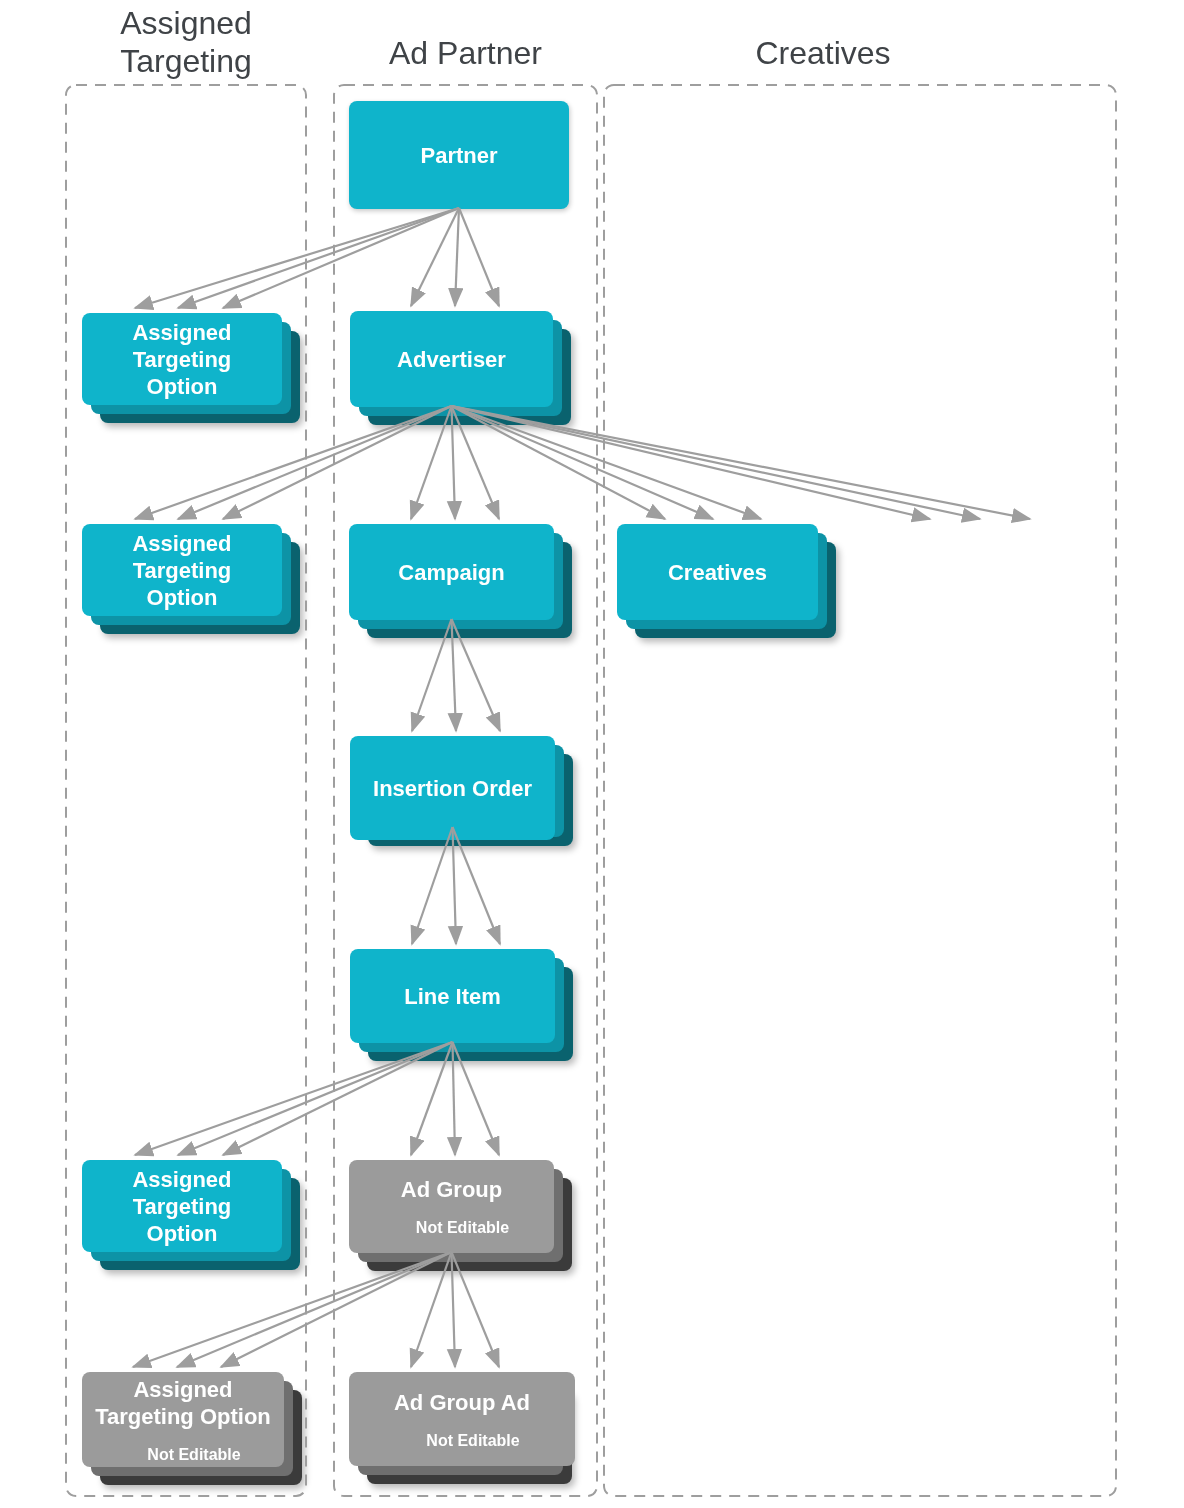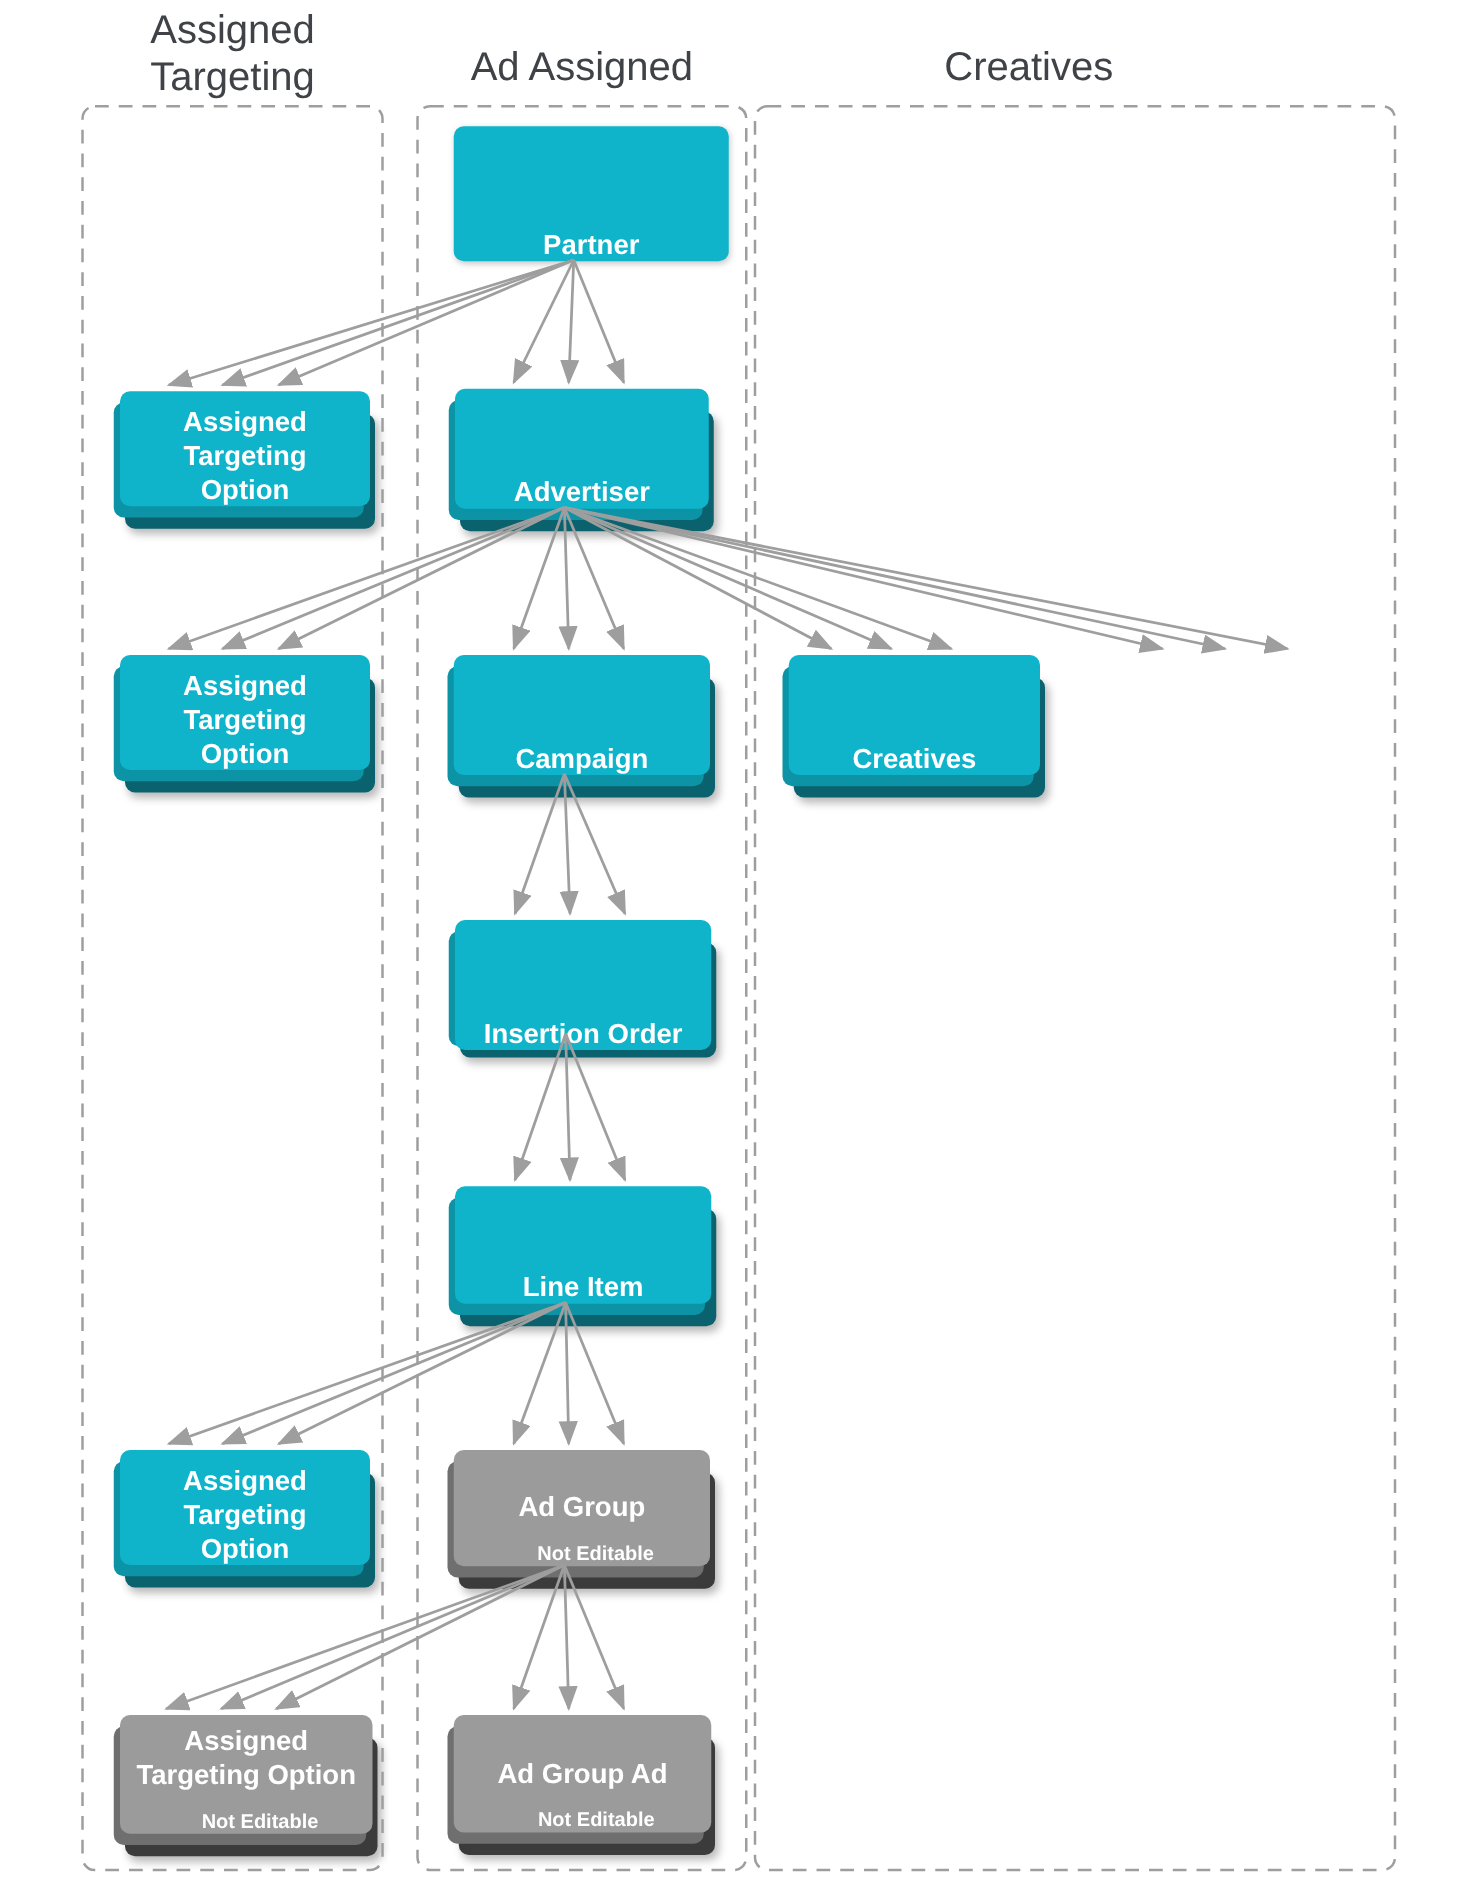--- a/index.html
+++ b/index.html
@@ -12,41 +12,41 @@
     position:absolute;text-align:center;color:var(--title,#3f4347);
     font-size:32px;line-height:38px;font-weight:400;white-space:pre-line;
   }
   .t1{left:65px;width:242px;top:4px;}
   .t2{left:333px;width:265px;top:34px;}
   .t3{left:603px;width:440px;top:34px;}
   #nodes{position:absolute;inset:0;}
   .node{position:absolute;}
   .layer{position:absolute;border-radius:8px;}
   .face{
-    position:absolute;left:14px;top:0;width:100%;height:100%;border-radius:8px;
-    display:flex;flex-direction:column;align-items:center;justify-content:flex-end;
+    position:absolute;left:0;top:0;width:100%;height:100%;border-radius:8px;
+    display:flex;flex-direction:column;align-items:center;justify-content:center;
     text-align:center;color:#ffffff;
   }
   .node-label{font-size:22px;line-height:27px;font-weight:700;white-space:pre-line;}
   .node-sublabel{font-size:16px;line-height:18px;font-weight:700;margin-top:16px;padding-left:22px;}
   .teal .face,.teal-flat .face{background:var(--teal,#0fb4cb);}
   .teal .mid{background:var(--tealMid,#0d93a6);}
   .teal .back{background:var(--tealBack,#0a626e);box-shadow:3px 4px 7px rgba(0,0,0,.28);}
   .gray .face{background:var(--gray,#9b9b9b);}
   .gray .mid{background:var(--grayMid,#6f6f6f);}
   .gray .back{background:var(--grayBack,#3b3b3b);box-shadow:3px 4px 7px rgba(0,0,0,.28);}
   .teal-flat .face{box-shadow:1px 2px 5px rgba(0,0,0,.22);}
   #overlay{position:absolute;left:0;top:0;z-index:5;pointer-events:none;}
 </style>
 </head>
 <body>
 
 <div class="stage">
   <div class="col-title t1">Assigned Targeting</div>
-  <div class="col-title t2">Ad Assigned</div>
+  <div class="col-title t2">Ad Partner</div>
   <div class="col-title t3">Creatives</div>
   <div id="nodes">
       <div class="node teal-flat" style="left: 349px; top: 101px; width: 220px; height: 108px;">
         <div class="face">
           <div class="node-label">Partner</div>
         </div>
       </div>
       <div class="node teal" style="left: 82px; top: 313px; width: 200px; height: 92px;">
         <div class="layer back" style="left: 18px; top: 18px; width: 200px; height: 92px;"></div>
         <div class="layer mid" style="left: 9px; top: 9px; width: 200px; height: 92px;"></div>
@@ -119,21 +119,21 @@
       </div>
       <div class="node gray" style="left: 82px; top: 1372px; width: 202px; height: 95px;">
         <div class="layer back" style="left: 18px; top: 18px; width: 202px; height: 95px;"></div>
         <div class="layer mid" style="left: 9px; top: 9px; width: 202px; height: 95px;"></div>
         <div class="face">
           <div class="node-label">Assigned
 Targeting Option</div>
           <div class="node-sublabel">Not Editable</div>
         </div>
       </div>
-      <div class="node gray" style="left: 349px; top: 1372px; width: 206px; height: 94px;">
+      <div class="node gray" style="left: 349px; top: 1372px; width: 226px; height: 94px;">
         <div class="layer back" style="left: 18px; top: 18px; width: 205px; height: 94px;"></div>
         <div class="layer mid" style="left: 9px; top: 9px; width: 205px; height: 94px;"></div>
         <div class="face">
           <div class="node-label">Ad Group Ad</div>
           <div class="node-sublabel">Not Editable</div>
         </div>
       </div>
     </div>
   <svg id="overlay" width="1184" height="1508">
       <defs>

